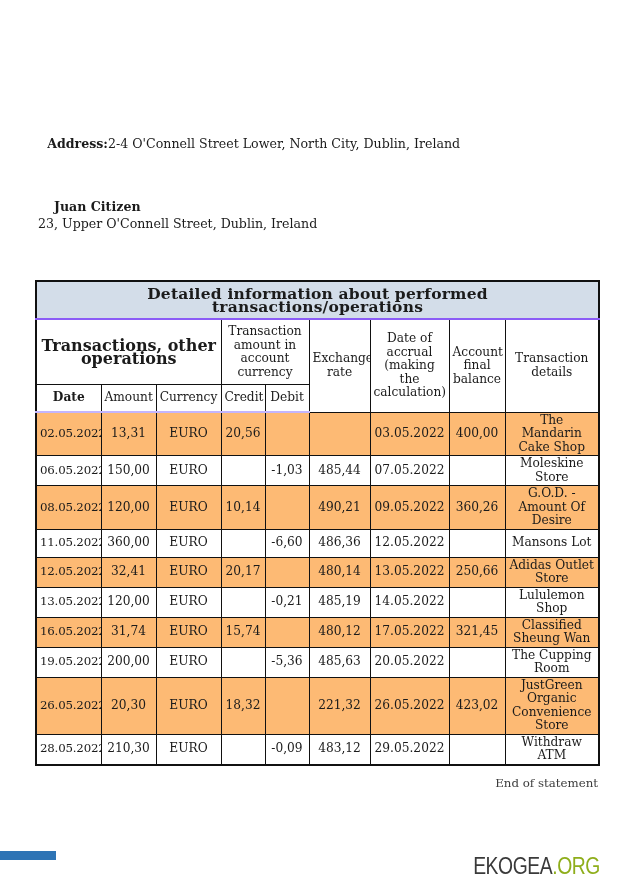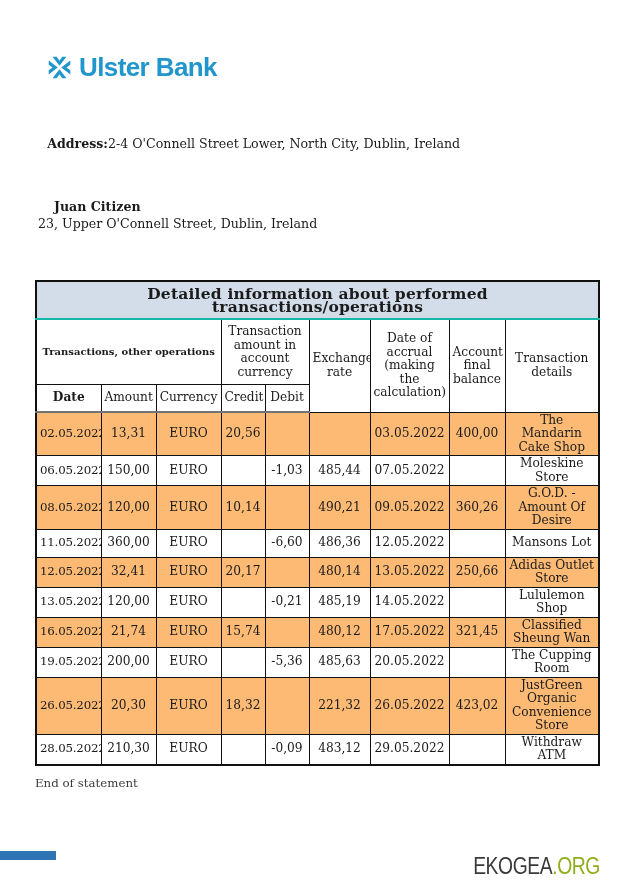--- a/index.html
+++ b/index.html
@@ -24,54 +24,43 @@
 
   
   .txn-wrap{position:absolute;left:35px;top:280px;width:563px;}
   table.txn{border-collapse:collapse;table-layout:fixed;width:563px;
     font-size:12.2px;line-height:13.5px;}
   table.txn,?» {}
   table.txn{border:2.5px solid #111;}
   table.txn th, table.txn td{border:1px solid #111;text-align:center;vertical-align:middle;
     padding:1px 3px;font-weight:400;overflow:hidden;}
   tr.title-row th{background:#d3dde9;font-weight:700;font-size:15.5px;height:34px;
-    border-bottom:2px solid #14b8a6;letter-spacing:0.2px;}
+    border-bottom:2px solid #8b5cf6;letter-spacing:0.2px;}
   tr.group-row th{height:62px;}
-  tr.group-row th.bold{font-weight:700;font-size:10px;}
-  tr.sub-row th{height:24px;border-bottom:2px solid #737373;margin-left:12px;}
+  tr.group-row th.bold{font-weight:700;font-size:16px;}
+  tr.sub-row th{height:24px;border-bottom:2px solid #c4b5fd;margin-left:12px;}
   tr.sub-row th.bold{font-weight:700;}
   tr.data{height:28px;}
   tr.data.shaded td{background:#fdba74;}
   td.date-cell{font-weight:700;font-size:11.8px;letter-spacing:-0.2px;}
 
   
-  .end-line{position:absolute;left:35px;top:776px;width:563px;text-align:left;
+  .end-line{position:absolute;left:35px;top:776px;width:563px;text-align:right;
     font-size:11.8px;color:#3c3c3c;}
   .ekogea{position:absolute;right:33px;top:853px;font-family:"Liberation Sans", sans-serif;
     font-size:23px;letter-spacing:-0.5px;transform:scaleX(0.84);transform-origin:right center;
     color:#3a3a3a;white-space:nowrap;}
   .ekogea .org{color:#8fae1b;}
   .footer-bar{position:absolute;left:0;top:851px;width:56px;height:9px;background:#2e74b5;}
 </style>
 </head>
 <body>
 
 <div class="page">
 
-  <div class="brand">
-    <svg width="27" height="27" viewBox="0 0 24 24">
-      <g fill="#2196cc">
-        <path d="M12 10.4 L5.8 2.4 H9.5 L12 5.9 L14.5 2.4 H18.2 Z"></path>
-        <path d="M12 10.4 L5.8 2.4 H9.5 L12 5.9 L14.5 2.4 H18.2 Z" transform="rotate(90 12 12)"></path>
-        <path d="M12 10.4 L5.8 2.4 H9.5 L12 5.9 L14.5 2.4 H18.2 Z" transform="rotate(180 12 12)"></path>
-        <path d="M12 10.4 L5.8 2.4 H9.5 L12 5.9 L14.5 2.4 H18.2 Z" transform="rotate(270 12 12)"></path>
-      </g>
-    </svg>
-    <span class="wordmark">Ulster Bank</span>
-  </div>
 
   <div class="contact">
     <div class="row">
       <span class="lbl">Address:</span>
       <span class="val">2-4 O'Connell Street Lower, North City, Dublin, Ireland</span>
     </div>
   </div>
 
   <div class="customer">
     <div class="name">Juan Citizen</div>
@@ -173,21 +162,21 @@
             <td>EURO</td>
             <td></td>
             <td>-0,21</td>
             <td>485,19</td>
             <td>14.05.2022</td>
             <td></td>
             <td>Lululemon Shop</td>
           </tr>
           <tr class="data shaded">
             <td class="date-cell">16.05.2022</td>
-            <td>21,74</td>
+            <td>31,74</td>
             <td>EURO</td>
             <td>15,74</td>
             <td></td>
             <td>480,12</td>
             <td>17.05.2022</td>
             <td>321,45</td>
             <td>Classified Sheung Wan</td>
           </tr>
           <tr class="data">
             <td class="date-cell">19.05.2022</td>

